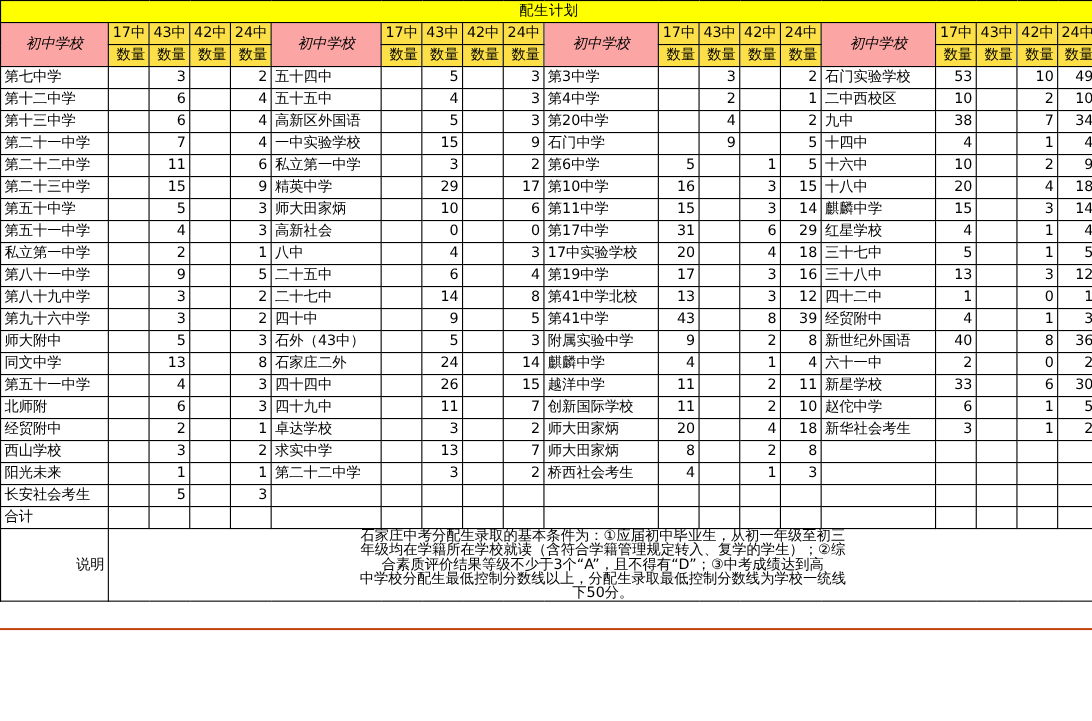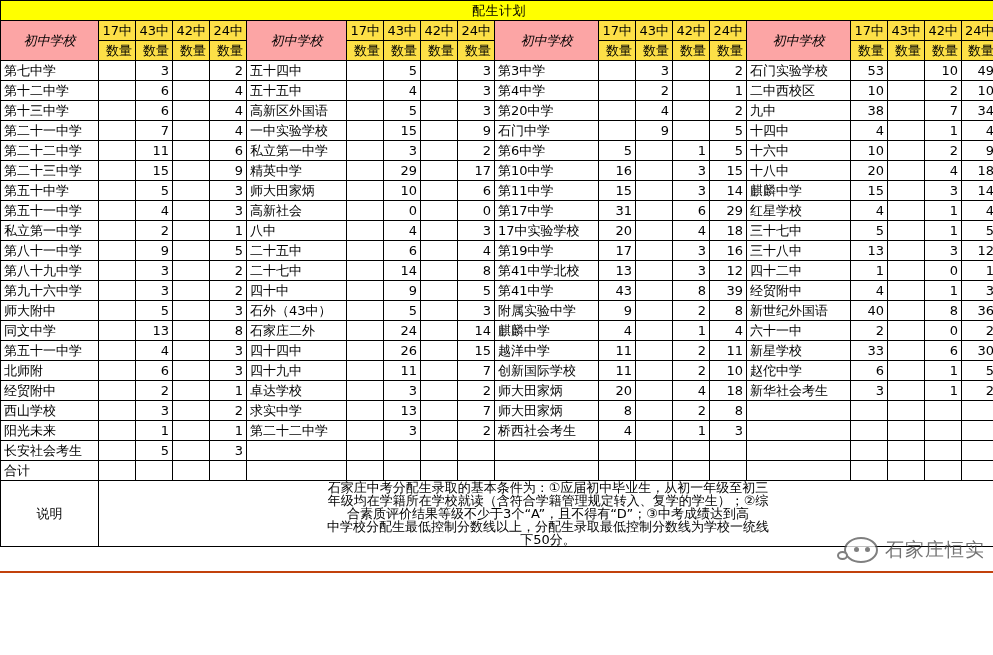--- a/index.html
+++ b/index.html
@@ -64,21 +64,21 @@
     height: 21px;
   }
   .num {
     text-align: right;
     font-size: 13px;
     height: 21px;
   }
   .grp-sep { border-left: 1px solid #000; }
   
   .note-label {
-    text-align: center;
+    text-align: right;
     vertical-align: middle;
     font-size: 13px;
     height: 118px;
   }
   .note-body {
     vertical-align: middle;
     text-align: center;
     font-size: 13px;
     line-height: 1.55;
     height: 118px;
@@ -669,20 +669,14 @@
             <span class="line">石家庄中考分配生录取的基本条件为：①应届初中毕业生，从初一年级至初三</span>
             <span class="line">年级均在学籍所在学校就读（含符合学籍管理规定转入、复学的学生）；②综</span>
             <span class="line">合素质评价结果等级不少于3个“A”，且不得有“D”；③中考成绩达到高</span>
             <span class="line">中学校分配生最低控制分数线以上，分配生录取最低控制分数线为学校一统线</span>
             <span class="line">下50分。</span>
           </td>
         </tr>
       </tbody>
   </table>
 
-  <div class="wm">
-    <span class="wm-bubble">
-        <span class="tail"></span>
-      </span>
-    <span class="wm-text">石家庄恒实</span>
-  </div>
 
 </div>
 
 </body></html>

